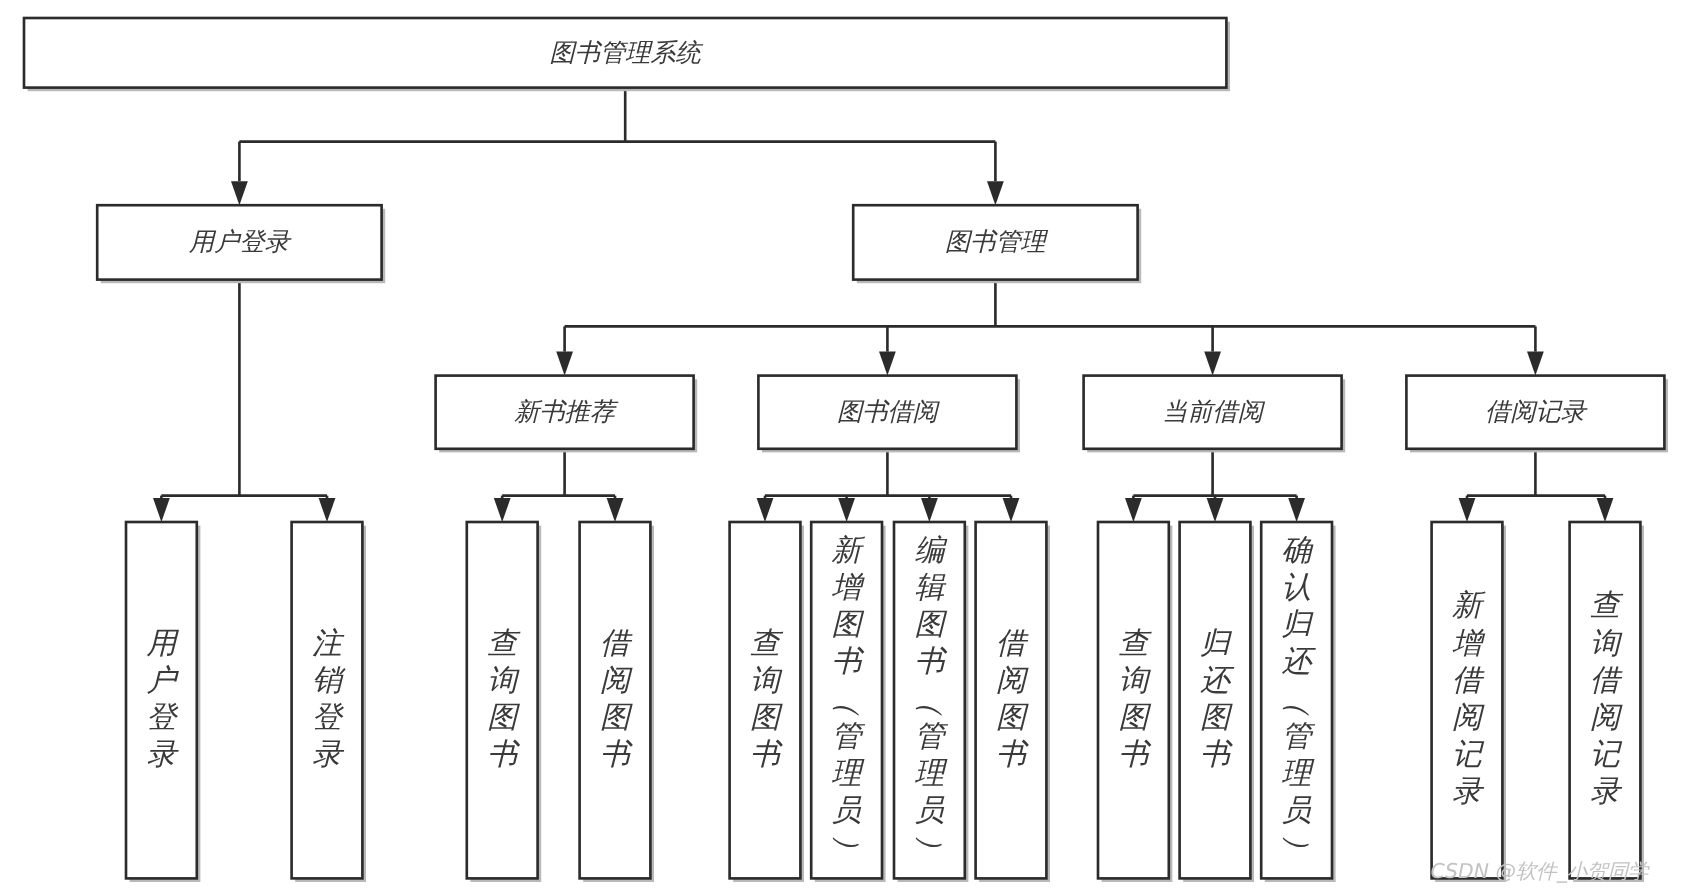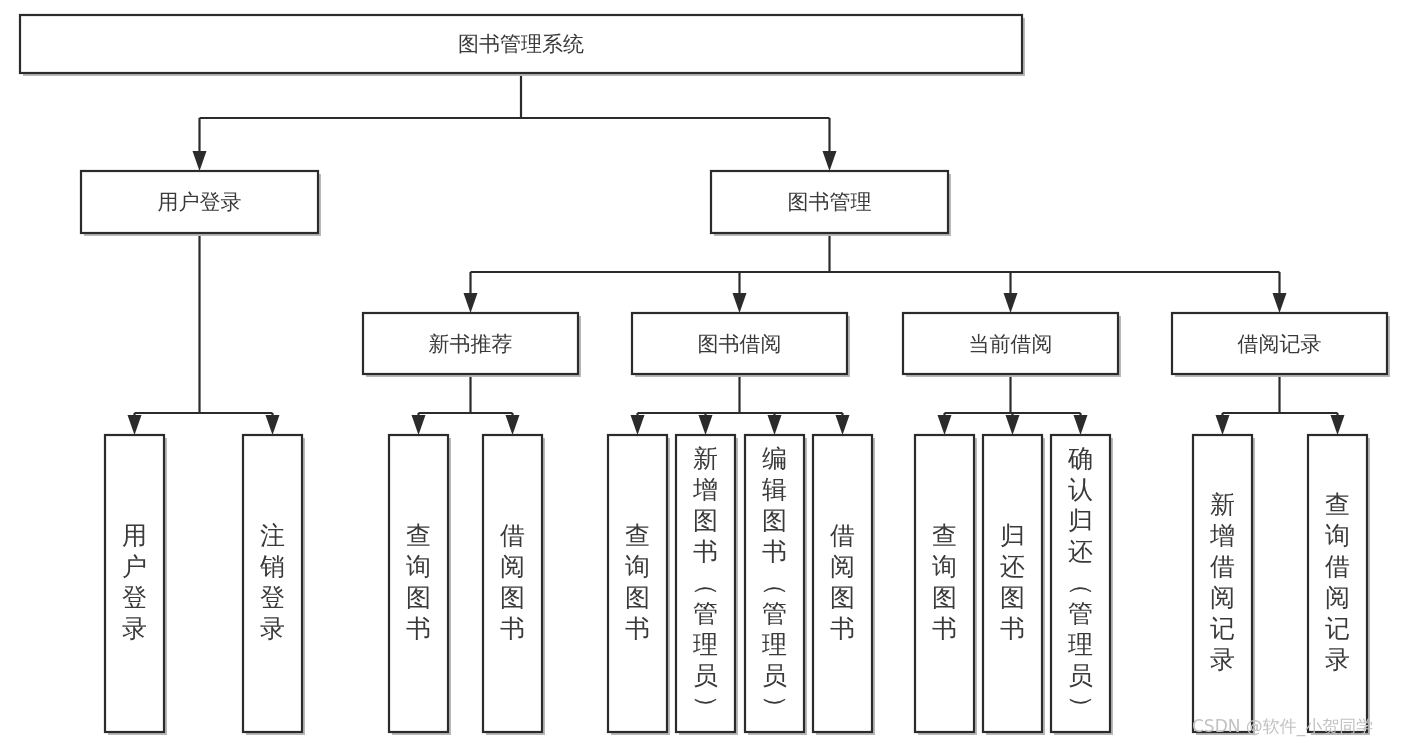--- a/index.html
+++ b/index.html
@@ -11,20 +11,21 @@
     width: 1405px;
     height: 747px;
     font-family: "DejaVu Sans", "Liberation Sans", sans-serif;
     overflow: hidden;
     position: relative;
   }
   #diagram-root {
     position: relative;
     width: 1141px;
     height: 747px;
+    font-style: italic;
   }
   svg#tree-svg {
     position: absolute;
     top: 0;
     left: 0;
     width: 1405px;
     height: 747px;
     display: block;
   }
   .node-box {

